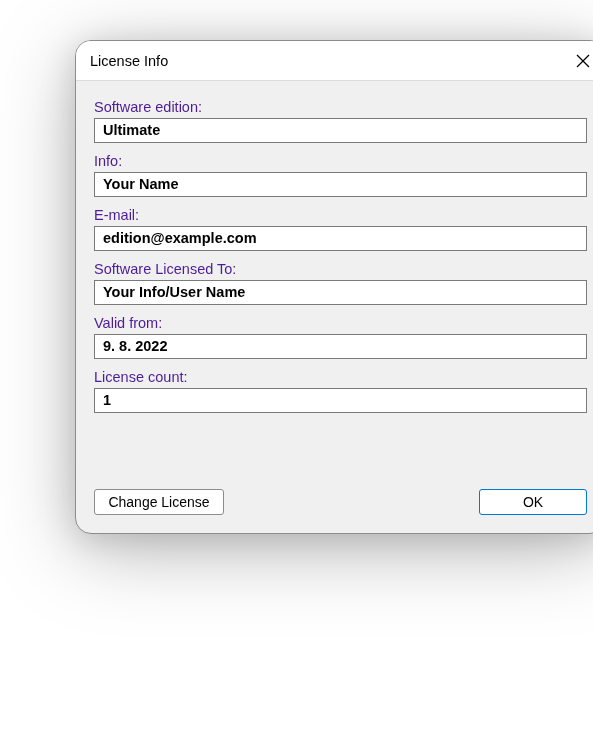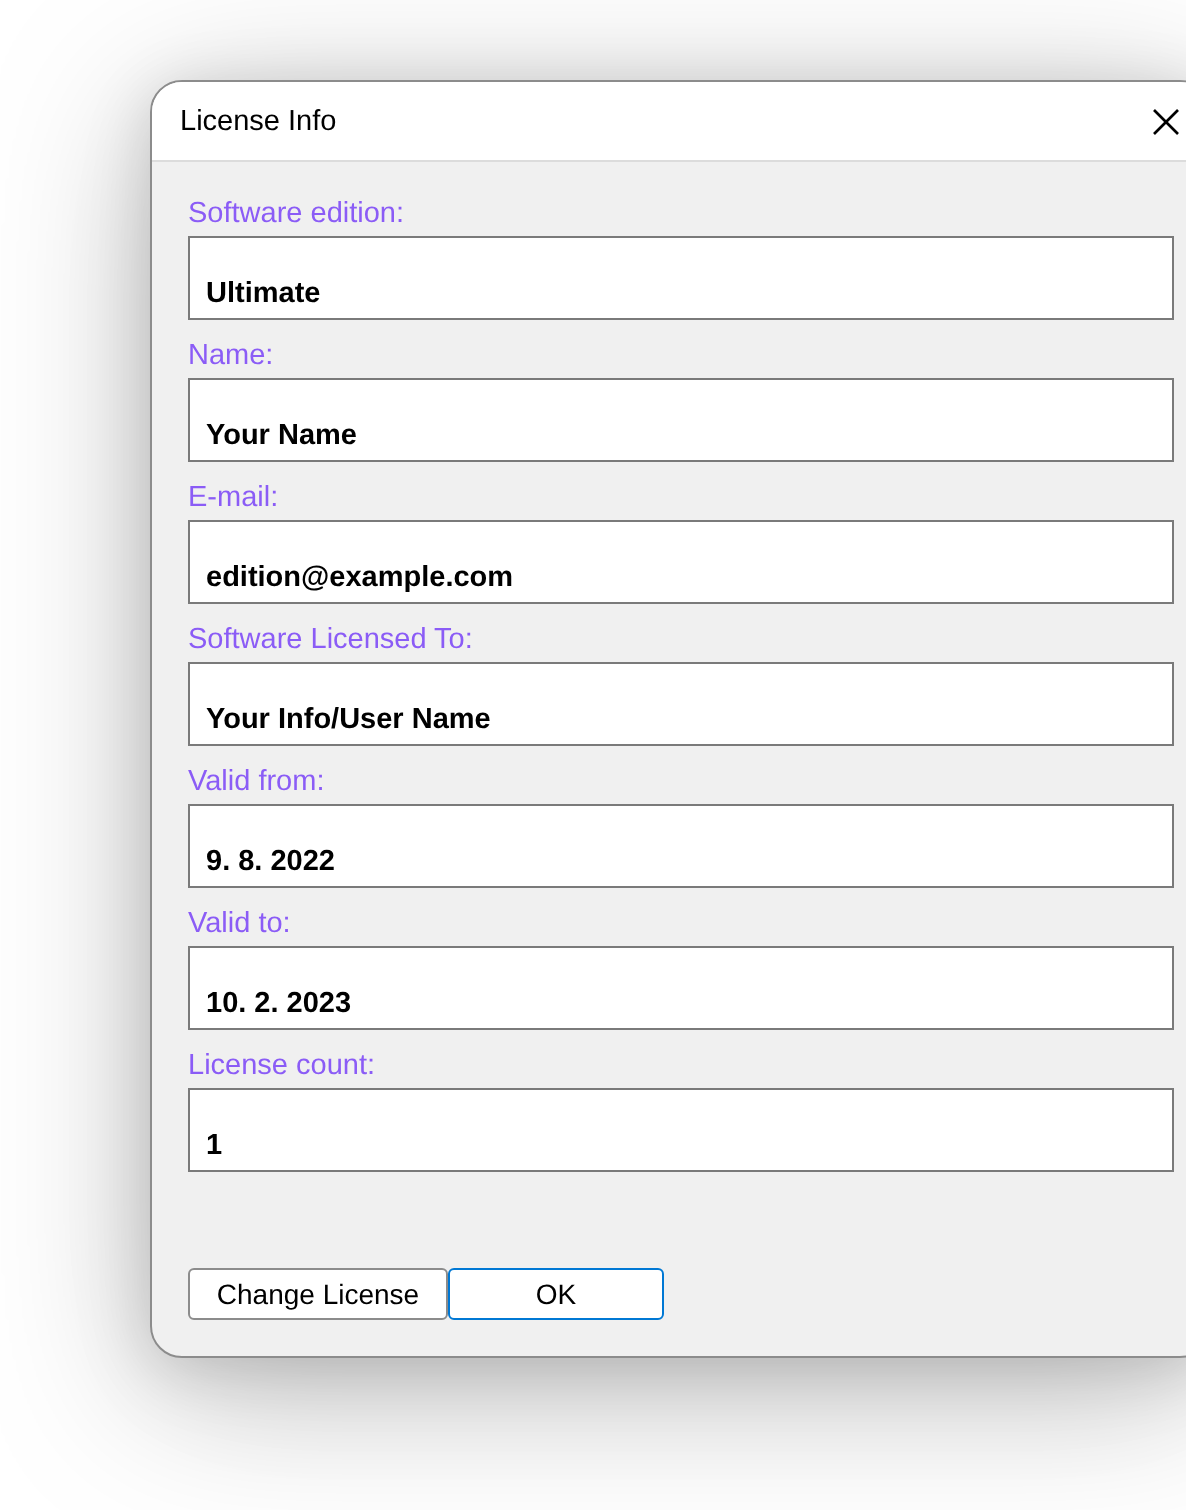--- a/index.html
+++ b/index.html
@@ -46,39 +46,40 @@
     }
     .close-icon svg { display: block; }
     .content {
       padding: 18px 18px 18px 18px;
     }
     .field-group {
       margin-bottom: 10px;
     }
     .field-label {
       font-size: 14.5px;
-      color: #8b5cf6;
+      color: #4c1d95;
       margin-bottom: 3px;
       display: block;
     }
     .field-value {
       width: 100%;
       background: #ffffff;
       border: 1px solid #7a7a7a;
-      padding: 20px 8px;
+      padding: 3px 8px;
       font-size: 14.5px;
       font-weight: 700;
       color: #000;
       font-family: inherit;
       height: 25px;
       line-height: 17px;
     }
     .button-row {
       display: flex;
-      margin-top: 48px;
+      justify-content: space-between;
+      margin-top: 76px;
     }
     .btn {
       font-family: inherit;
       font-size: 14px;
       background: #ffffff;
       border: 1px solid #8c8c8c;
       border-radius: 3px;
       padding: 4px 0;
       cursor: pointer;
       width: 130px;
@@ -104,43 +105,39 @@
       </span>
     </div>
     <div class="content">
 
       <div class="field-group">
         <span class="field-label">Software edition:</span>
         <div class="field-value">Ultimate</div>
       </div>
 
       <div class="field-group">
-        <span class="field-label">Name:</span>
+        <span class="field-label">Info:</span>
         <div class="field-value">Your Name</div>
       </div>
 
       <div class="field-group">
         <span class="field-label">E-mail:</span>
         <div class="field-value">edition@example.com</div>
       </div>
 
       <div class="field-group">
         <span class="field-label">Software Licensed To:</span>
         <div class="field-value">Your Info/User Name</div>
       </div>
 
       <div class="field-group">
         <span class="field-label">Valid from:</span>
         <div class="field-value">9. 8. 2022</div>
       </div>
 
-      <div class="field-group">
-        <span class="field-label">Valid to:</span>
-        <div class="field-value">10. 2. 2023</div>
-      </div>
 
       <div class="field-group">
         <span class="field-label">License count:</span>
         <div class="field-value">1</div>
       </div>
 
       <div class="button-row">
         <button class="btn">Change License</button>
         <button class="btn primary">OK</button>
       </div>

